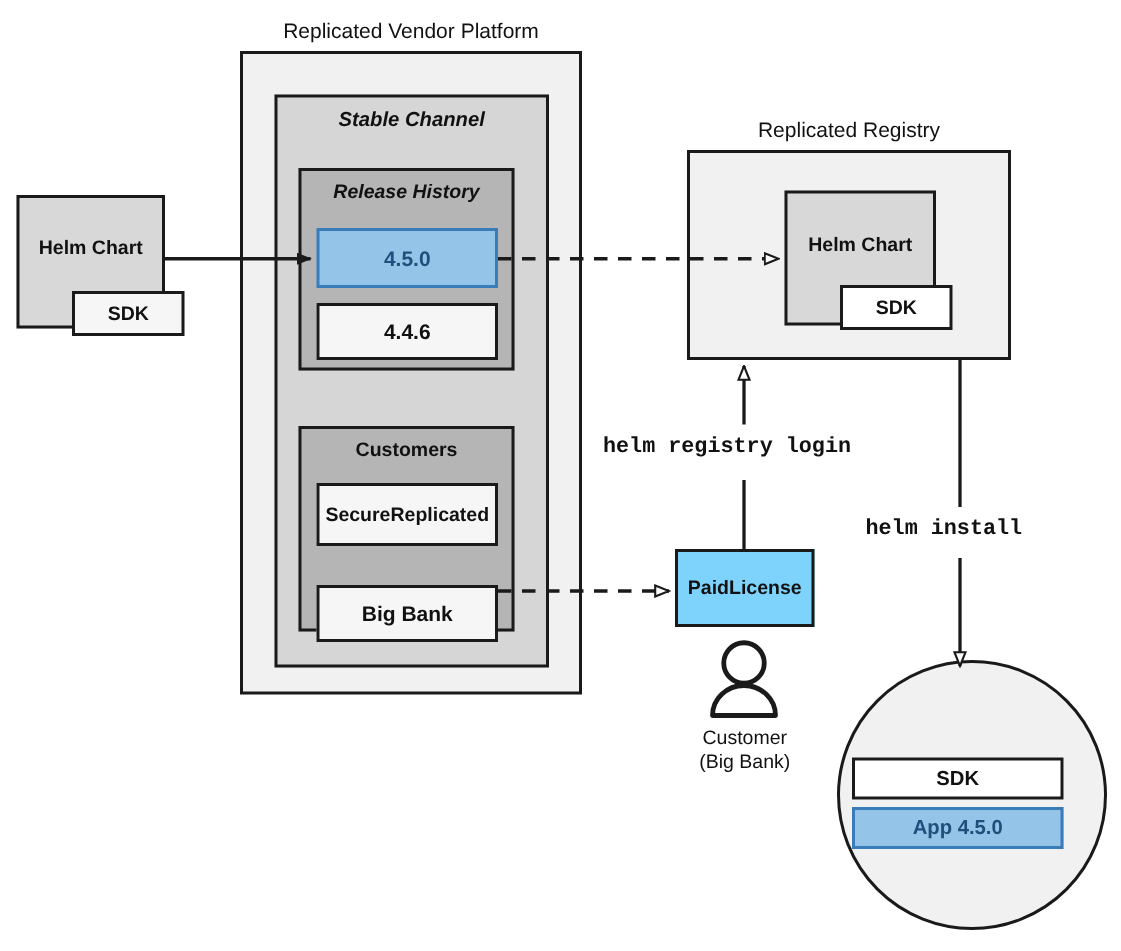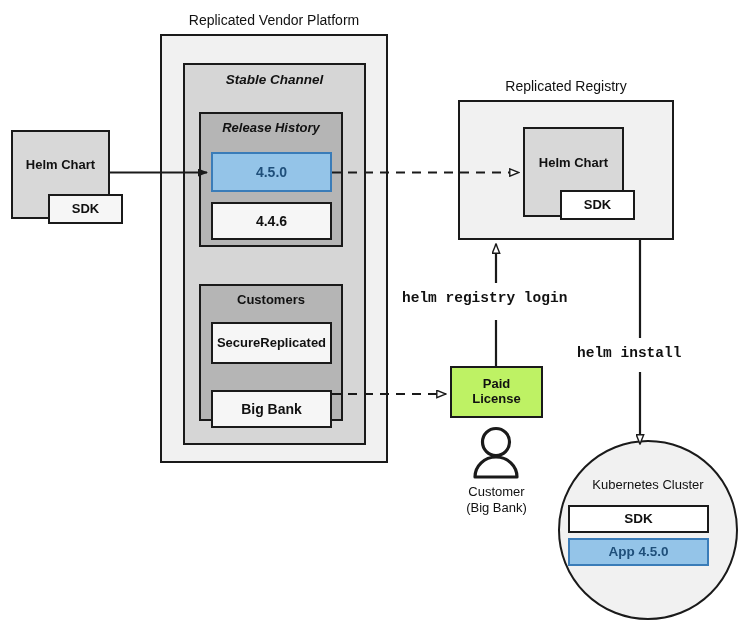--- a/index.html
+++ b/index.html
@@ -122,33 +122,32 @@
   </div>
 
   <div class="box" style="left:523px; top:127px; width:101px; height:90px; background:#d8d8d8; font-size:13px; align-items:flex-start; justify-content:center; padding-top:27px;">
     <span>Helm Chart</span>
   </div>
 
   <div class="box" style="left:560px; top:190px; width:75px; height:30px; background:#ffffff; font-size:13px;">
     <span>SDK</span>
   </div>
 
-  <div class="box" style="left:450px; top:366px; width:93px; height:52px; background:#bef264; font-size:13px; flex-direction:column;">
+  <div class="box" style="left:450px; top:366px; width:93px; height:52px; background:#7dd3fc; font-size:13px; flex-direction:row;">
     <span>Paid</span>
     <span>License</span>
   </div>
 
   <div class="title-label" style="left:440px; top:484px; width:113px; font-size:13px; line-height:1.25;">
     <div>Customer</div>
     <div>(Big Bank)</div>
   </div>
 
   <div class="circle" style="left:558px; top:440px; width:180px; height:180px; background:#f1f1f1;">
   </div>
-  <div class="title-label" style="left:558px; top:477px; width:180px; font-size:13px;">Kubernetes Cluster</div>
 
   <div class="box" style="left:568px; top:505px; width:141px; height:28px; background:#ffffff; font-size:13.5px;">
     <span>SDK</span>
   </div>
 
   <div class="box" style="left:568px; top:538px; width:141px; height:28px; background:#94c4e8; border-color:#3a7cb8; color:#1f4f7a; font-size:13.5px;">
     <span>App 4.5.0</span>
   </div>
 
   <div class="mono" style="left:402px; top:290px; font-size:14.5px;text-align:center;">helm registry login</div>

